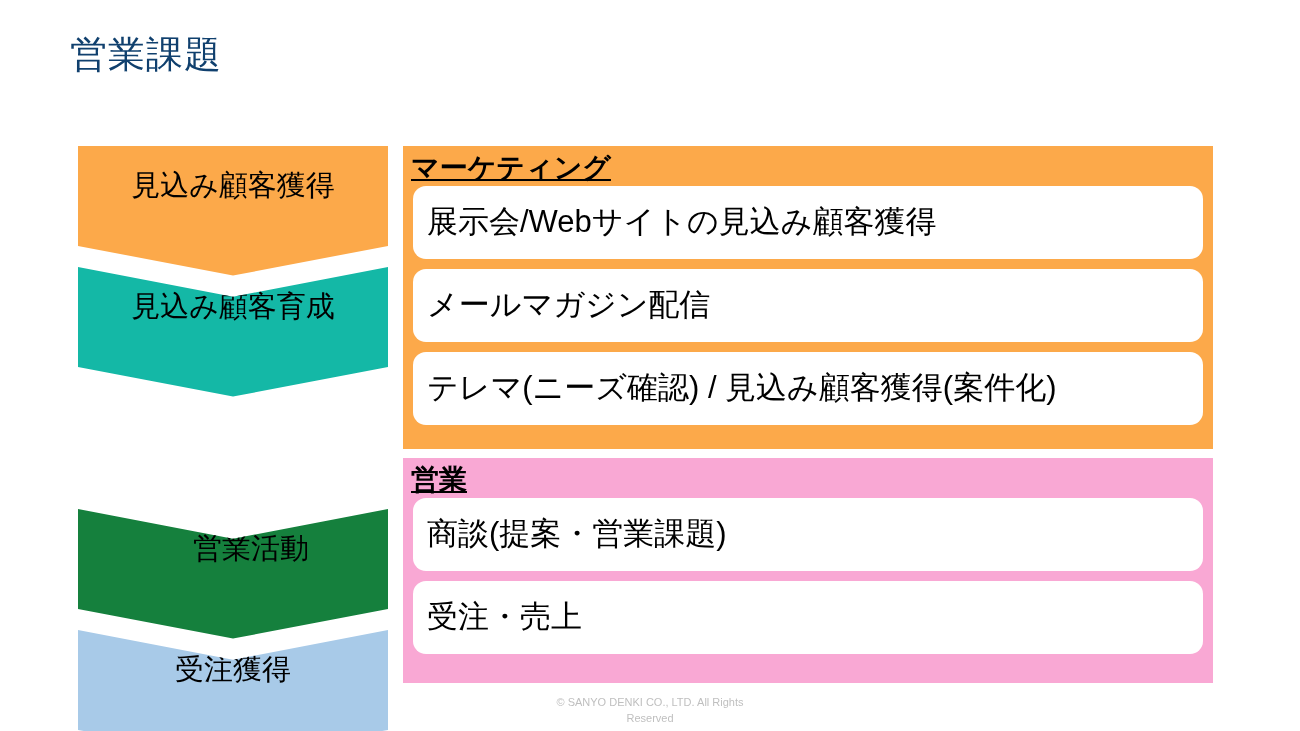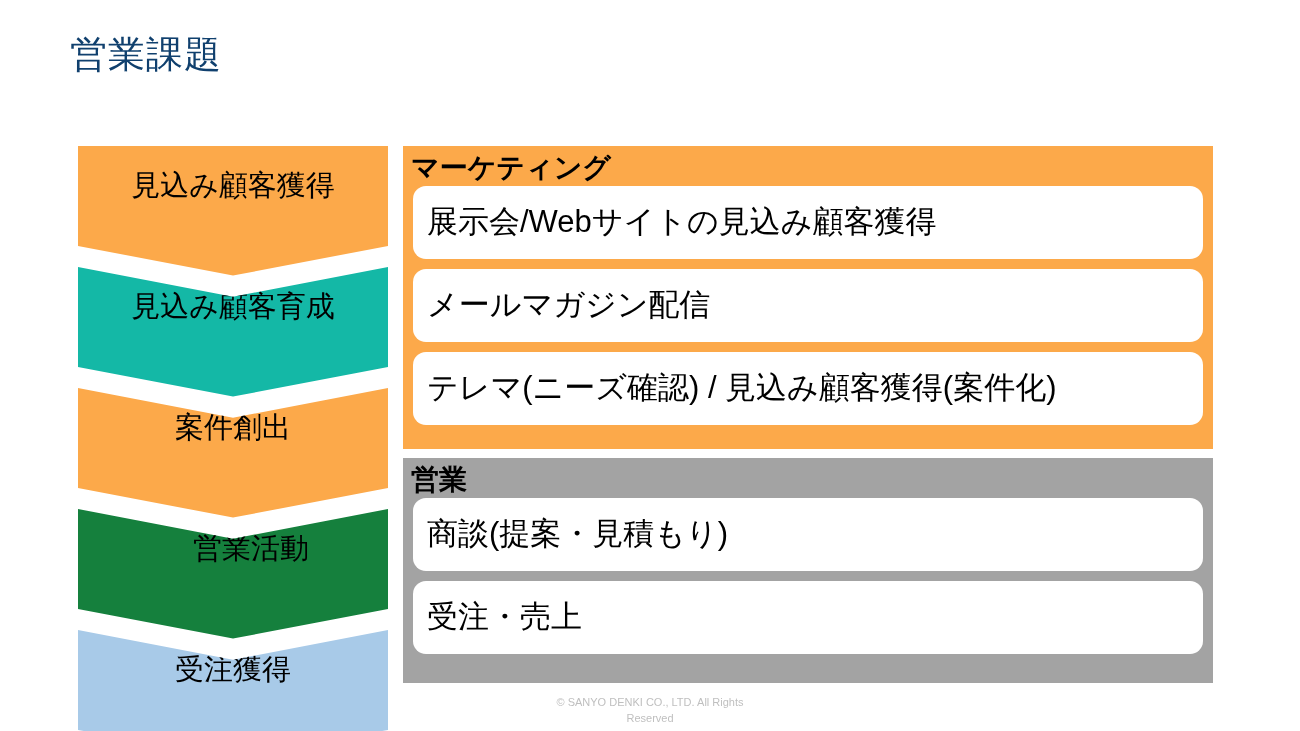--- a/index.html
+++ b/index.html
@@ -73,28 +73,29 @@
     left: 403px;
     width: 810px;
   }
   .panel-head {
     font-size: 28px;
     font-weight: bold;
     color: #000000;
     line-height: 1.0;
     padding: 8px 0 4px 8px;
     white-space: nowrap;
+    text-decoration: underline;
   }
   .panel.marketing {
     top: 146px; height: 303px;
     background: #FCA94A;
   }
   .panel.sales {
     top: 458px; height: 225px;
-    background: #a3a3a3;
+    background: #f9a8d4;
   }
   .row {
     background: #ffffff;
     border-radius: 13px;
     height: 73px;
     margin: 0 10px 10px 10px;
     display: flex;
     align-items: center;
     padding-left: 14px;
   }
@@ -128,23 +129,20 @@
   <div id="funnel">
 
     <div class="chev c1">
       <span class="chev-label">見込み顧客獲得</span>
     </div>
 
     <div class="chev c2">
       <span class="chev-label">見込み顧客育成</span>
     </div>
 
-    <div class="chev c3">
-      <span class="chev-label">案件創出</span>
-    </div>
 
     <div class="chev c4">
       <span class="chev-label">営業活動</span>
     </div>
 
     <div class="chev c5">
       <span class="chev-label">受注獲得</span>
     </div>
 
   </div>
@@ -160,21 +158,21 @@
     </div>
     <div class="row">
       <span class="row-text">テレマ(ニーズ確認) / 見込み顧客獲得(案件化)</span>
     </div>
   </div>
 
   <div class="panel sales">
     <div class="panel-head">営業</div>
 
     <div class="row">
-      <span class="row-text">商談(提案・見積もり)</span>
+      <span class="row-text">商談(提案・営業課題)</span>
     </div>
     <div class="row">
       <span class="row-text">受注・売上</span>
     </div>
   </div>
 
   <div id="footer">
     <span class="l1">© SANYO DENKI CO., LTD. All Rights</span>
     <span class="l2">Reserved</span>
   </div>

